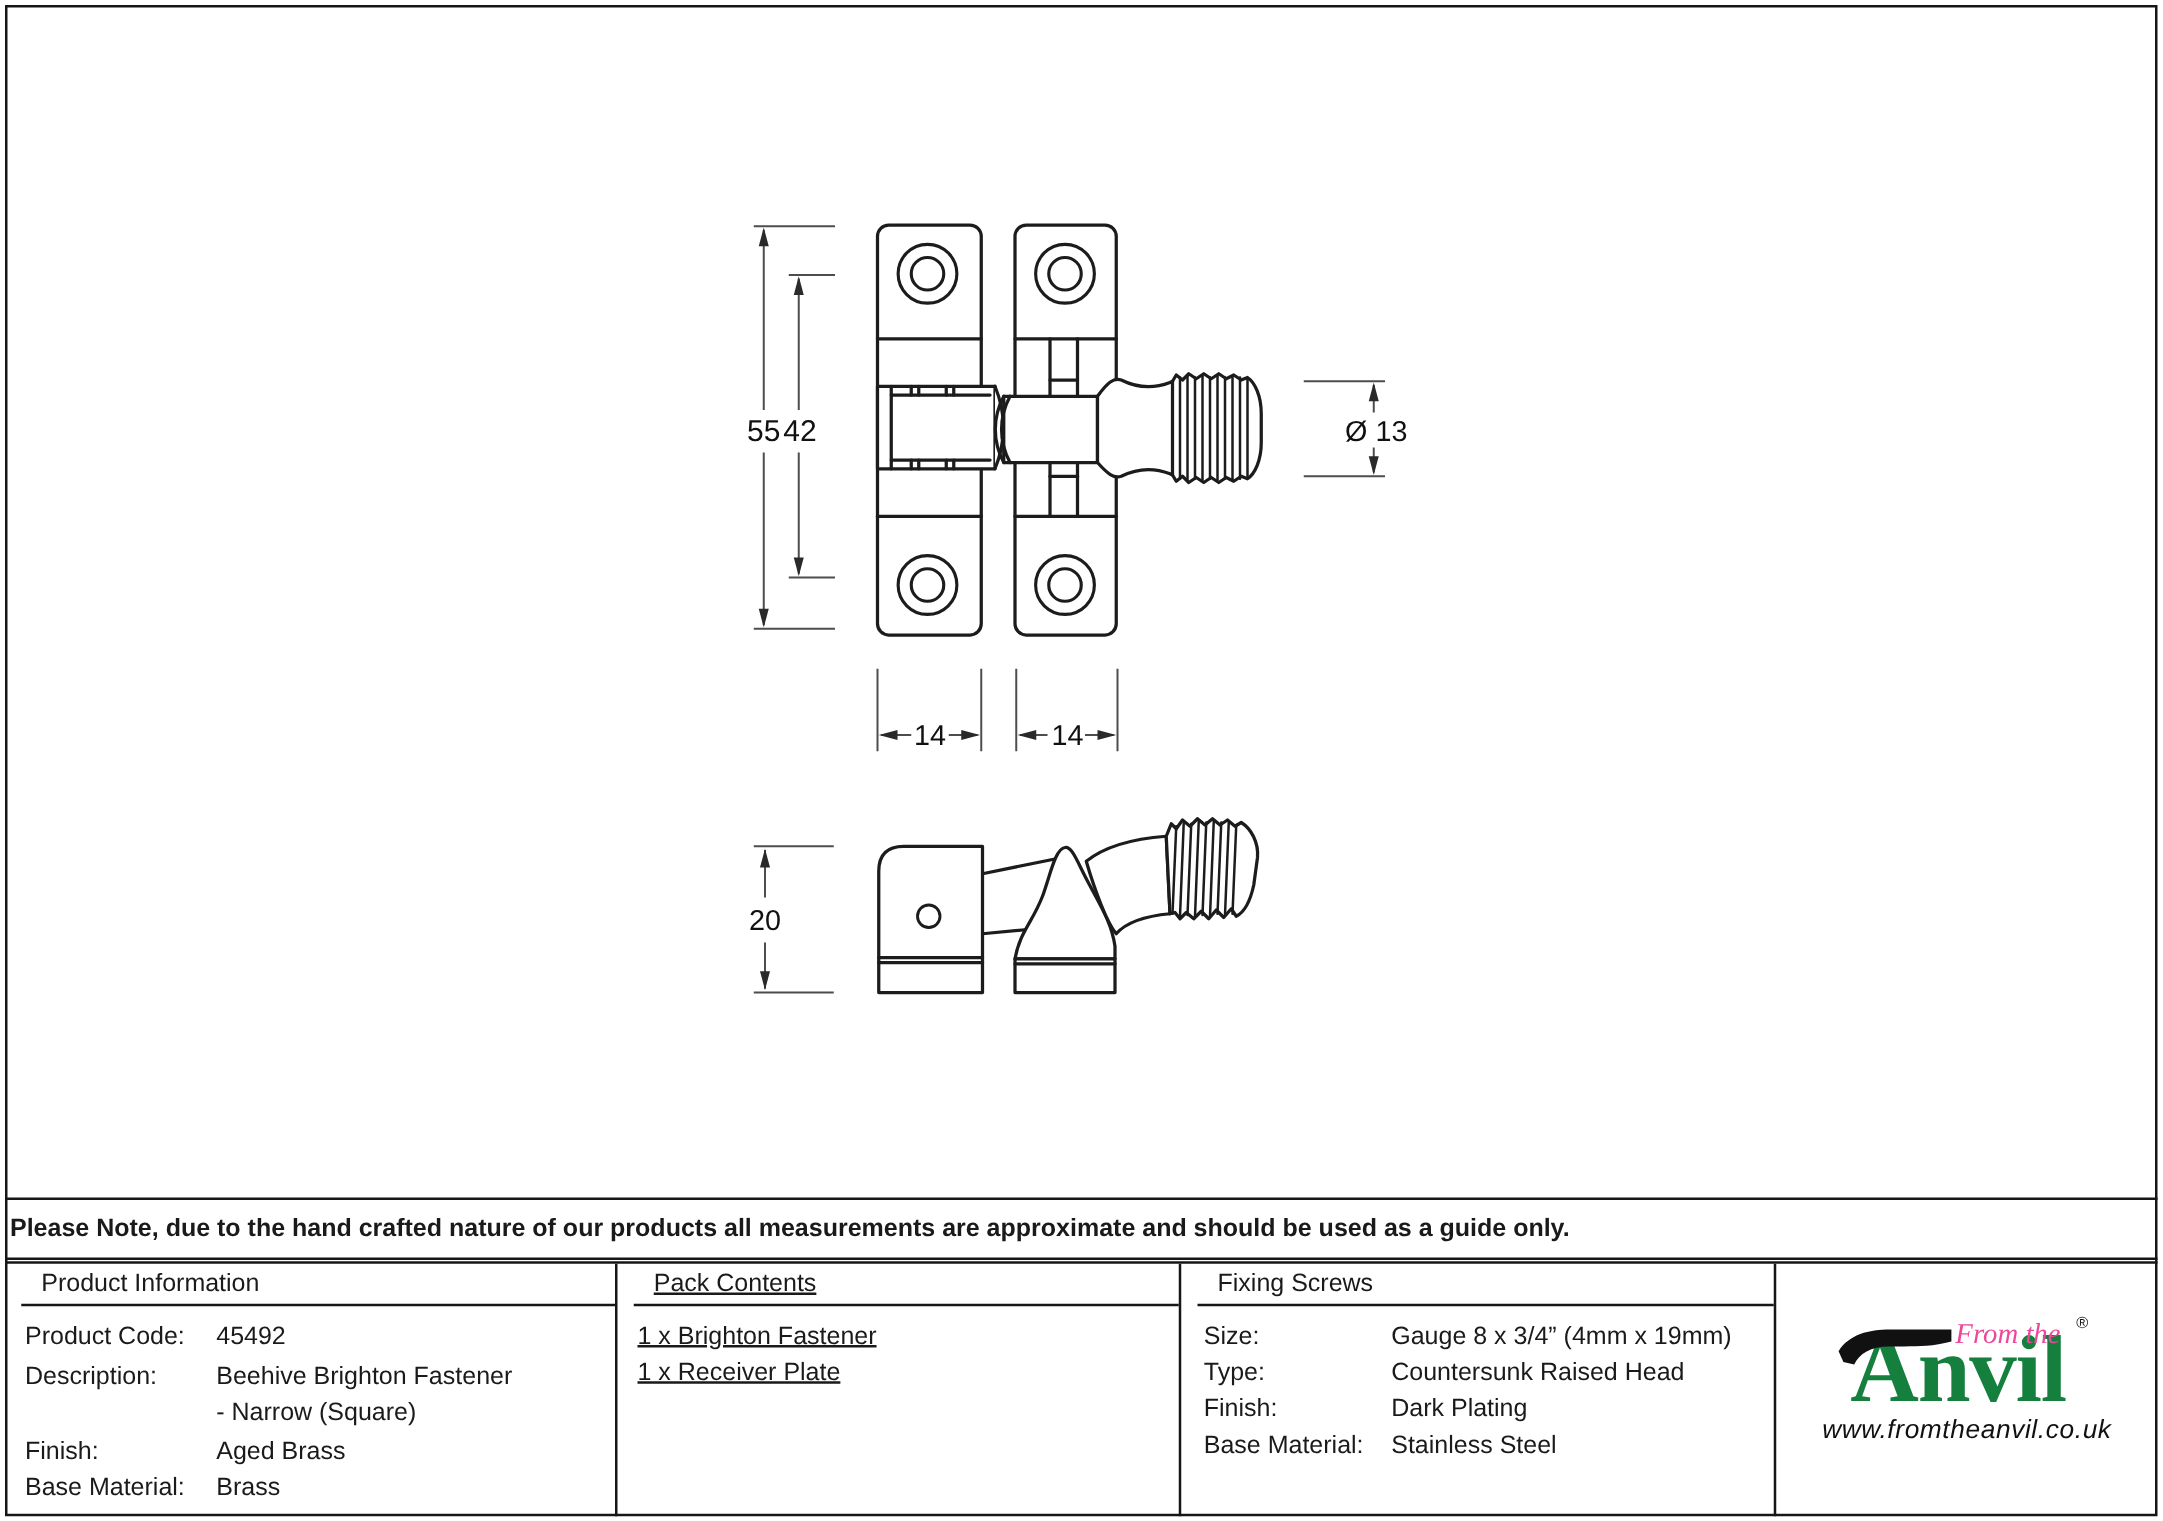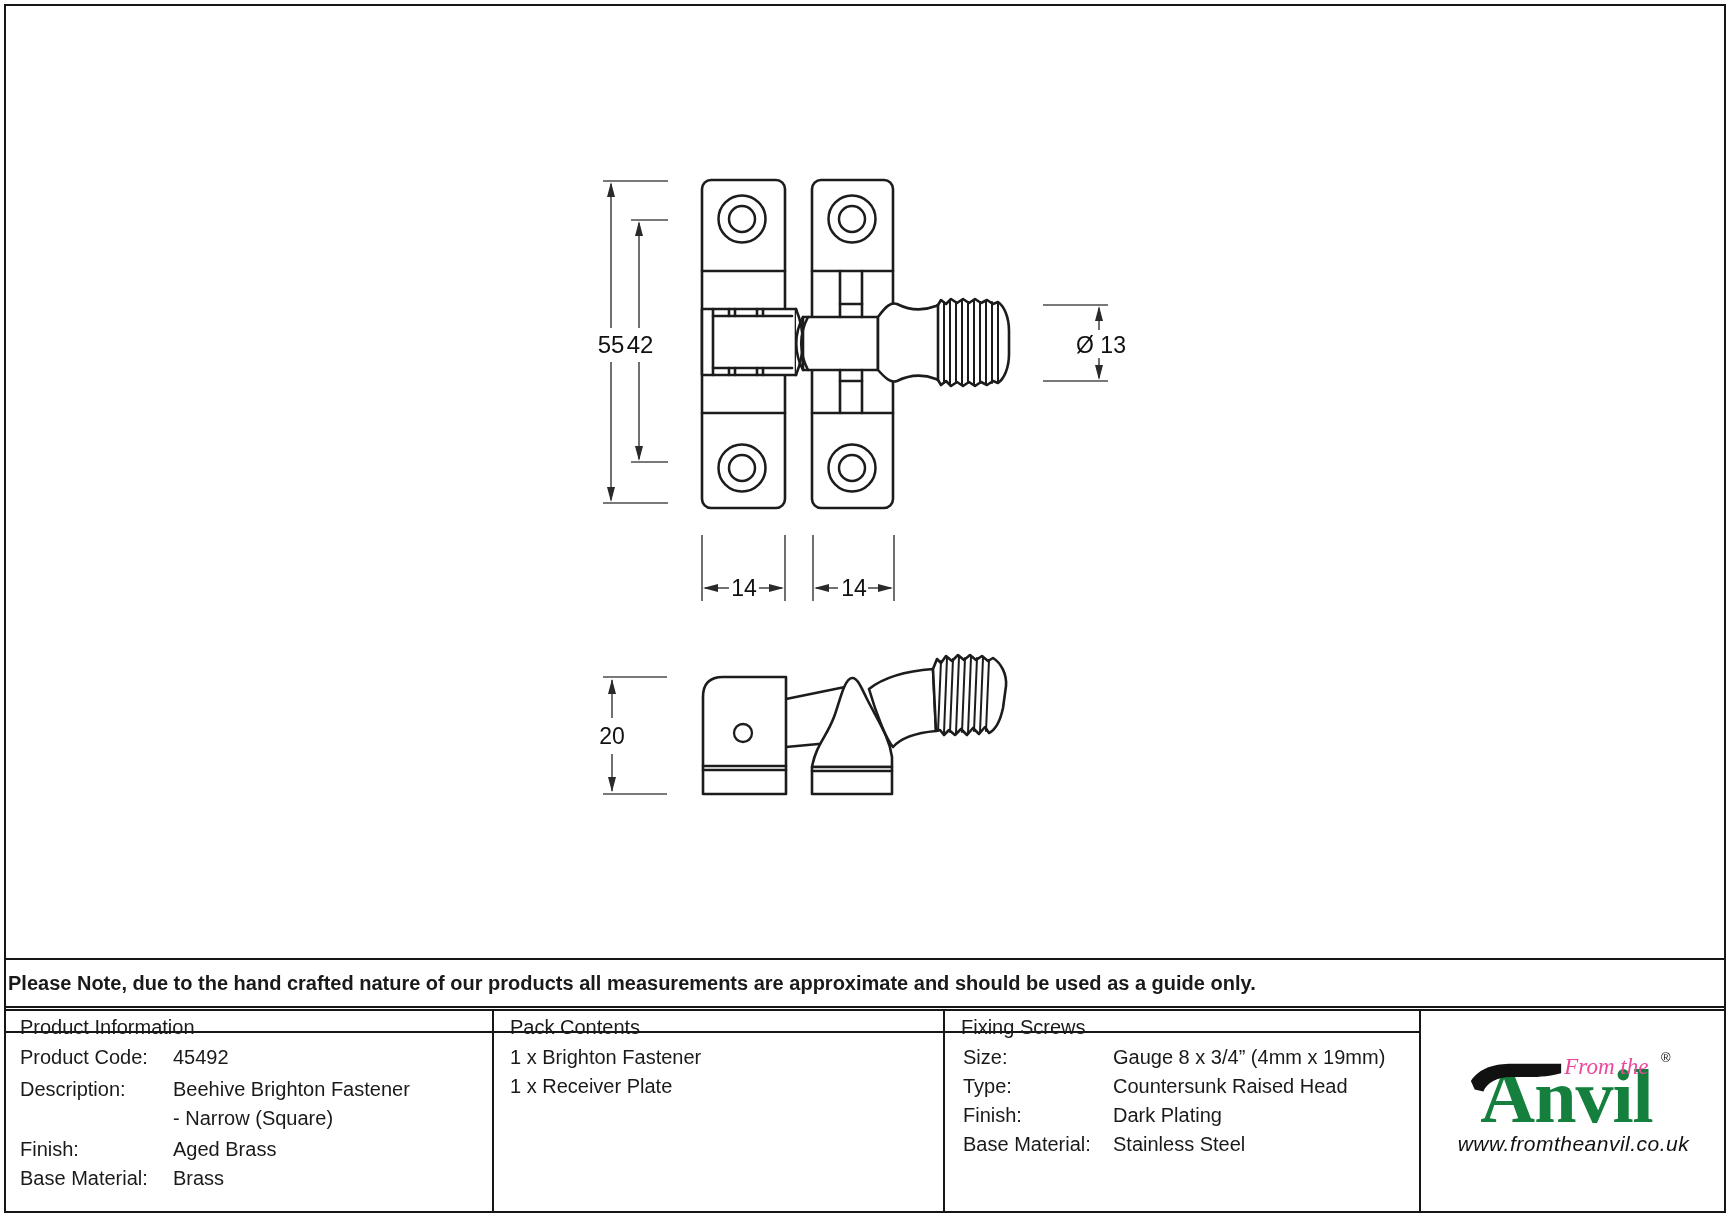--- a/index.html
+++ b/index.html
@@ -22,26 +22,26 @@
 
   
   .spec-table{
     position:absolute; left:4px; right:4px; top:1009px; bottom:4px;
     box-sizing:border-box; border-top:2px solid #161616;
     display:flex;
   }
   .col{ box-sizing:border-box; height:100%; }
   .col.bordered{ border-right:2px solid #161616; }
   .col-product{ width:490px; }
-  .col-pack{ width:451px; }
+  .col-pack{ width:451px;text-decoration:underline; }
   .col-screws{ width:476px; }
   .col-logo{ flex:1; display:flex; align-items:center; justify-content:center; }
   .col-header{
-    box-sizing:border-box; height:22px; border-bottom:2px solid #161616;
-    font-size:20px; padding:5px 0 0 16px;
+    box-sizing:border-box; height:34px; border-bottom:2px solid #161616;
+    font-size:20px; padding:5px 0 0 16px;margin-left:13px;
   }
   .col-body{ padding:10px 0 0 16px; font-size:20px; }
   .kv-row{ display:flex; line-height:29px; }
   .kv-label{ flex:0 0 153px; }
   .kv-label.narrow{ flex:0 0 150px; }
   .kv-value{ white-space:nowrap; }
   .list-line{ line-height:29px; white-space:nowrap; }
 
   
   .logo{ width:242px; margin-top:-12px; text-align:center; }

